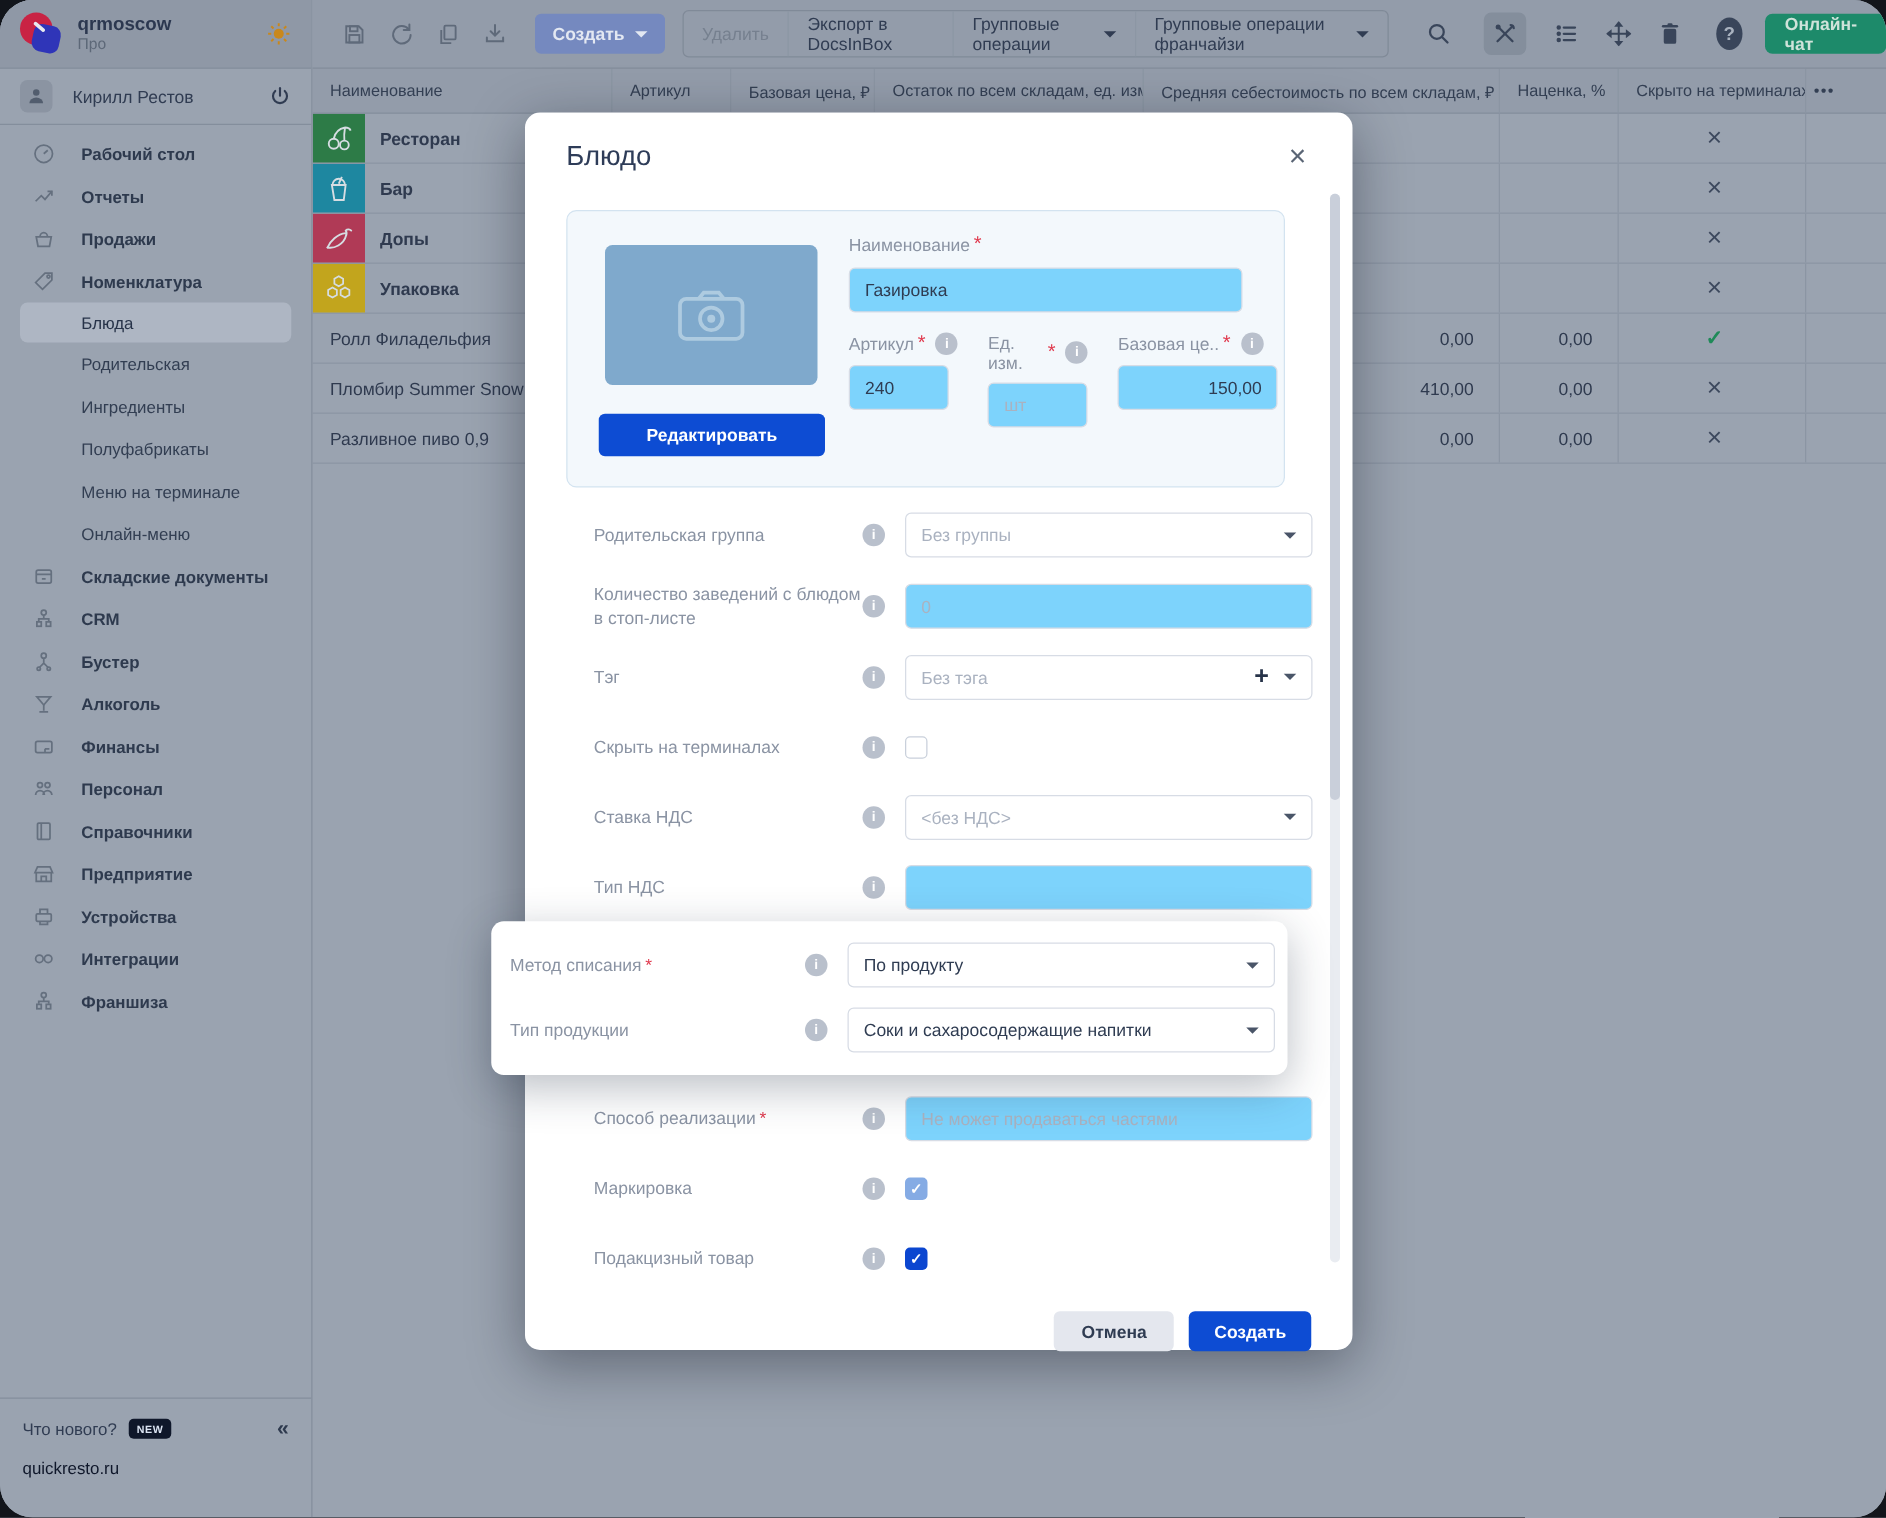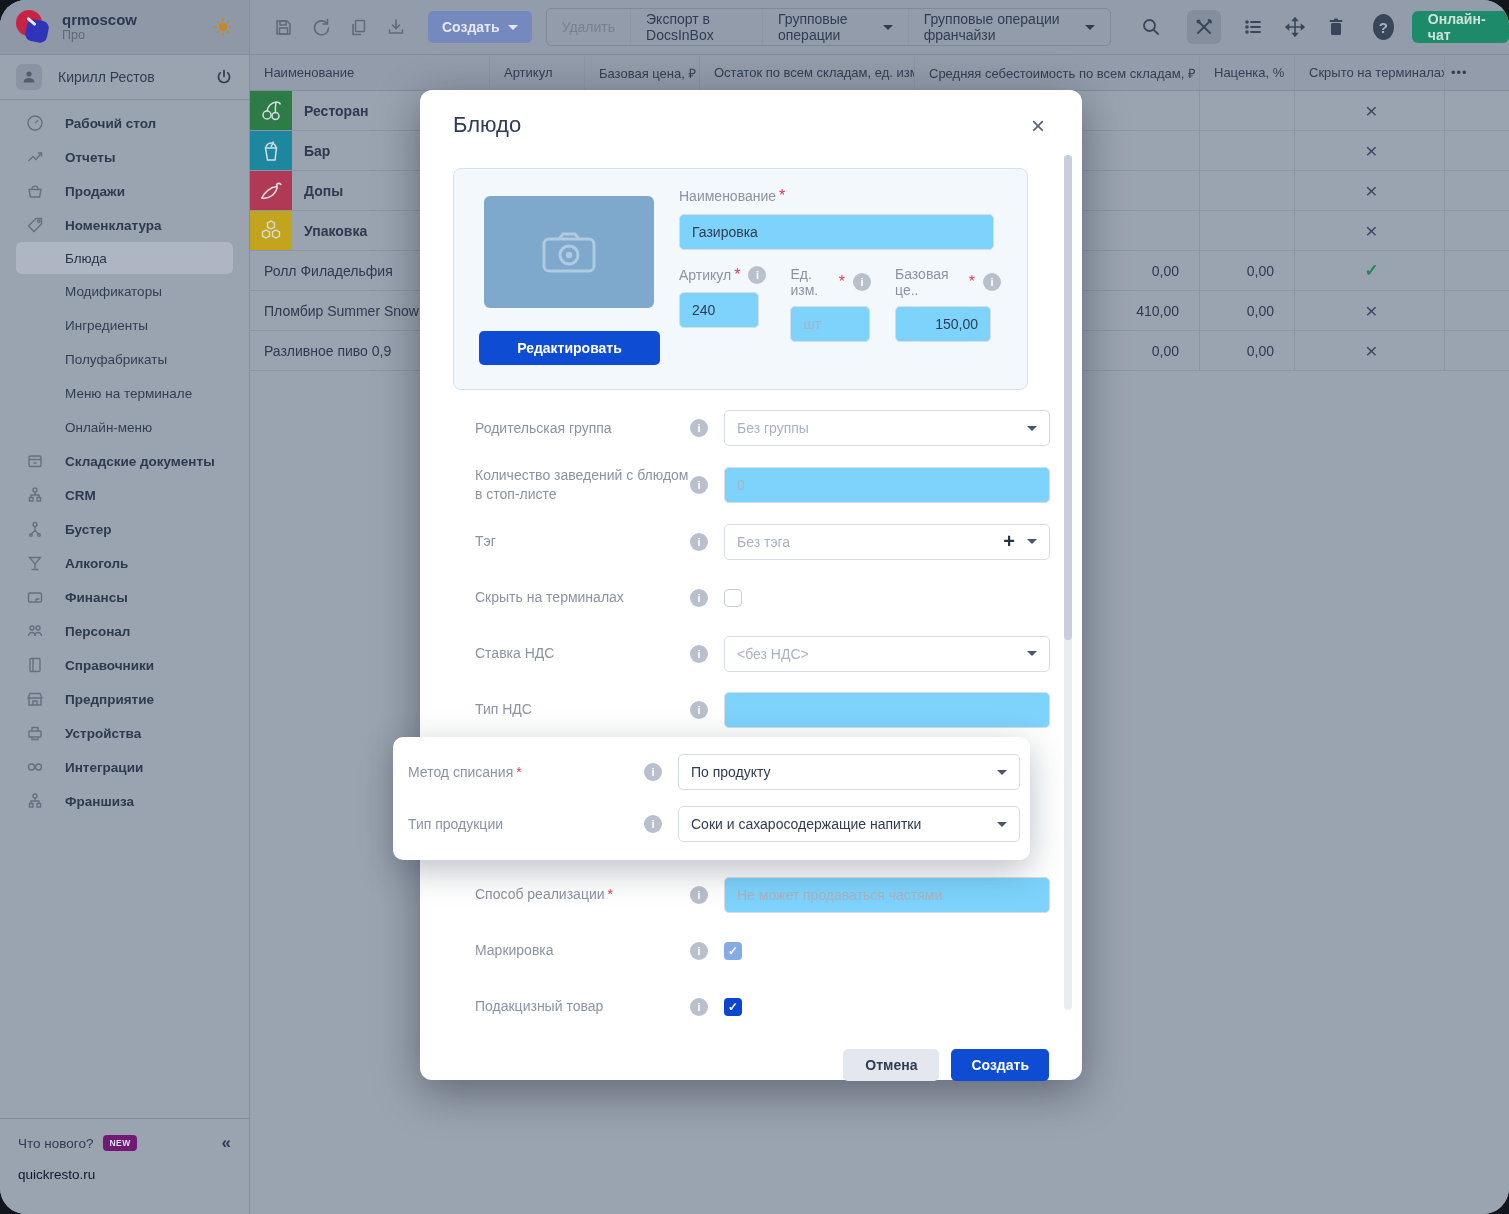--- a/index.html
+++ b/index.html
@@ -22,21 +22,21 @@
   .nav-item{height:34px;display:flex;align-items:center;padding:0 16px 0 26px;cursor:pointer;}
   .nav-item .ic{width:20px;margin-right:19px;flex:none;color:#65707f;}
   .nav-item .lb{font-size:13.5px;color:#323e52;}
   .nav-item.main .lb{font-weight:700;color:#2e3a4e;}
   .nav-item.sub{padding-left:65px;}
   .nav-item.sel{background:#aeb6c3;border-radius:6px;margin:0 16px;padding-left:49px;height:32px;}
   .nav-item.sel .lb{color:#273349;}
   .sb-bottom{position:absolute;left:0;right:0;bottom:16px;border-top:1px solid #848e9c;padding:14px 18px 16px 18px;}
   .whatsnew{display:flex;align-items:center;}
   .whatsnew .txt{font-size:13.5px;color:#303c52;}
-  .badge-new{background:#701a75;color:#dbe3f2;font-size:8.5px;font-weight:700;padding:3px 6px;border-radius:4px;margin-left:10px;letter-spacing:.5px;}
+  .badge-new{background:#0f172a;color:#dbe3f2;font-size:8.5px;font-weight:700;padding:3px 6px;border-radius:4px;margin-left:10px;letter-spacing:.5px;}
   .collapse{margin-left:auto;font-size:17px;font-weight:700;color:#2e3a4e;cursor:pointer;}
   .site-link{margin-top:14px;font-size:13.5px;color:#0f172a;cursor:pointer;}
   
   .topbar{position:absolute;left:250px;top:0;right:0;height:55px;background:#939caa;border-bottom:1px solid #828c9a;display:flex;align-items:center;box-sizing:border-box;z-index:5;}
   .tb-ic{color:#5f6a7a;margin-left:18px;cursor:pointer;}
   .tb-ic.first{margin-left:24px;}
   .btn-create{margin-left:22px;height:32px;padding:0 14px;background:#7589bf;border-radius:5px;display:flex;align-items:center;cursor:pointer;}
   .btn-create .t{color:#e3e8f2;font-size:14px;font-weight:700;margin-right:8px;}
   .caret{width:0;height:0;border-left:5px solid transparent;border-right:5px solid transparent;border-top:5px solid #e3e8f2;}
   .seg-group{margin-left:14px;height:36px;border:1px solid #808a98;border-radius:5px;display:flex;align-items:stretch;}
@@ -77,21 +77,21 @@
   .pc-right{position:absolute;left:225px;top:18px;width:322px;}
   .f-label{font-size:14px;color:#8a93a3;}
   .req{color:#e03a4e;margin-left:3px;}
   .inp{height:36px;border:1px solid #d7dce5;border-radius:5px;font-size:14px;color:#2f3c52;padding:0 12px;box-sizing:border-box;font-family:"Liberation Sans",sans-serif;background:#7dd3fc;outline:none;width:100%;}
   .inp::placeholder{color:#aab2c0;}
   .name-inp{margin-top:9px;width:315px;}
   .sku-row{display:flex;margin-top:16px;}
   .sku-col{margin-right:24px;}
   .sku-col .lblrow{display:flex;align-items:center;margin-bottom:8px;}
   .info-ic{width:18px;height:18px;border-radius:50%;background:#b9c0cc;color:#fff;font-size:11px;font-weight:700;display:flex;align-items:center;justify-content:center;margin-left:8px;flex:none;cursor:pointer;font-style:normal;}
-  .w80{width:80px;} .w104{width:96px;text-align:right;}
+  .w80{width:80px;} .w104{width:128px;text-align:right;}
   .fields{margin-top:4px;}
   .f-row{display:flex;align-items:center;min-height:36px;margin-top:20px;margin-left:22px;}
   .f-row .lab{width:215px;flex:none;line-height:1.35;}
   .f-row .info-ic{margin:0 0 0 0;}
   .f-row .ctrl{margin-left:16px;width:326px;flex:none;display:flex;align-items:center;}
   .select{height:36px;border:1px solid #d7dce5;border-radius:5px;display:flex;align-items:center;padding:0 12px;box-sizing:border-box;width:100%;cursor:pointer;background:#fff;}
   .select .val{font-size:14px;color:#2f3c52;flex:1;}
   .select .val.ph{color:#aab2c0;}
   .select .caret{border-top-color:#4a5568;}
   .select .plus{font-size:20px;font-weight:700;color:#273349;margin-right:12px;cursor:pointer;}
@@ -192,21 +192,21 @@
               <path d="M2.5 10 L10 2.5 H15.5 V8 L8 15.5 Z"></path>
               <circle cx="12.8" cy="5.2" r="1.2"></circle>
             </svg>
           </span>
         <span class="lb">Номенклатура</span>
       </div>
       <div class="nav-item sub sel">
         <span class="lb">Блюда</span>
       </div>
       <div class="nav-item sub">
-          <span class="lb">Модификаторы</span>
+          <span class="lb">Родительская</span>
         </div>
       <div class="nav-item sub">
           <span class="lb">Ингредиенты</span>
         </div>
       <div class="nav-item sub">
           <span class="lb">Полуфабрикаты</span>
         </div>
       <div class="nav-item sub">
           <span class="lb">Меню на терминале</span>
         </div>

